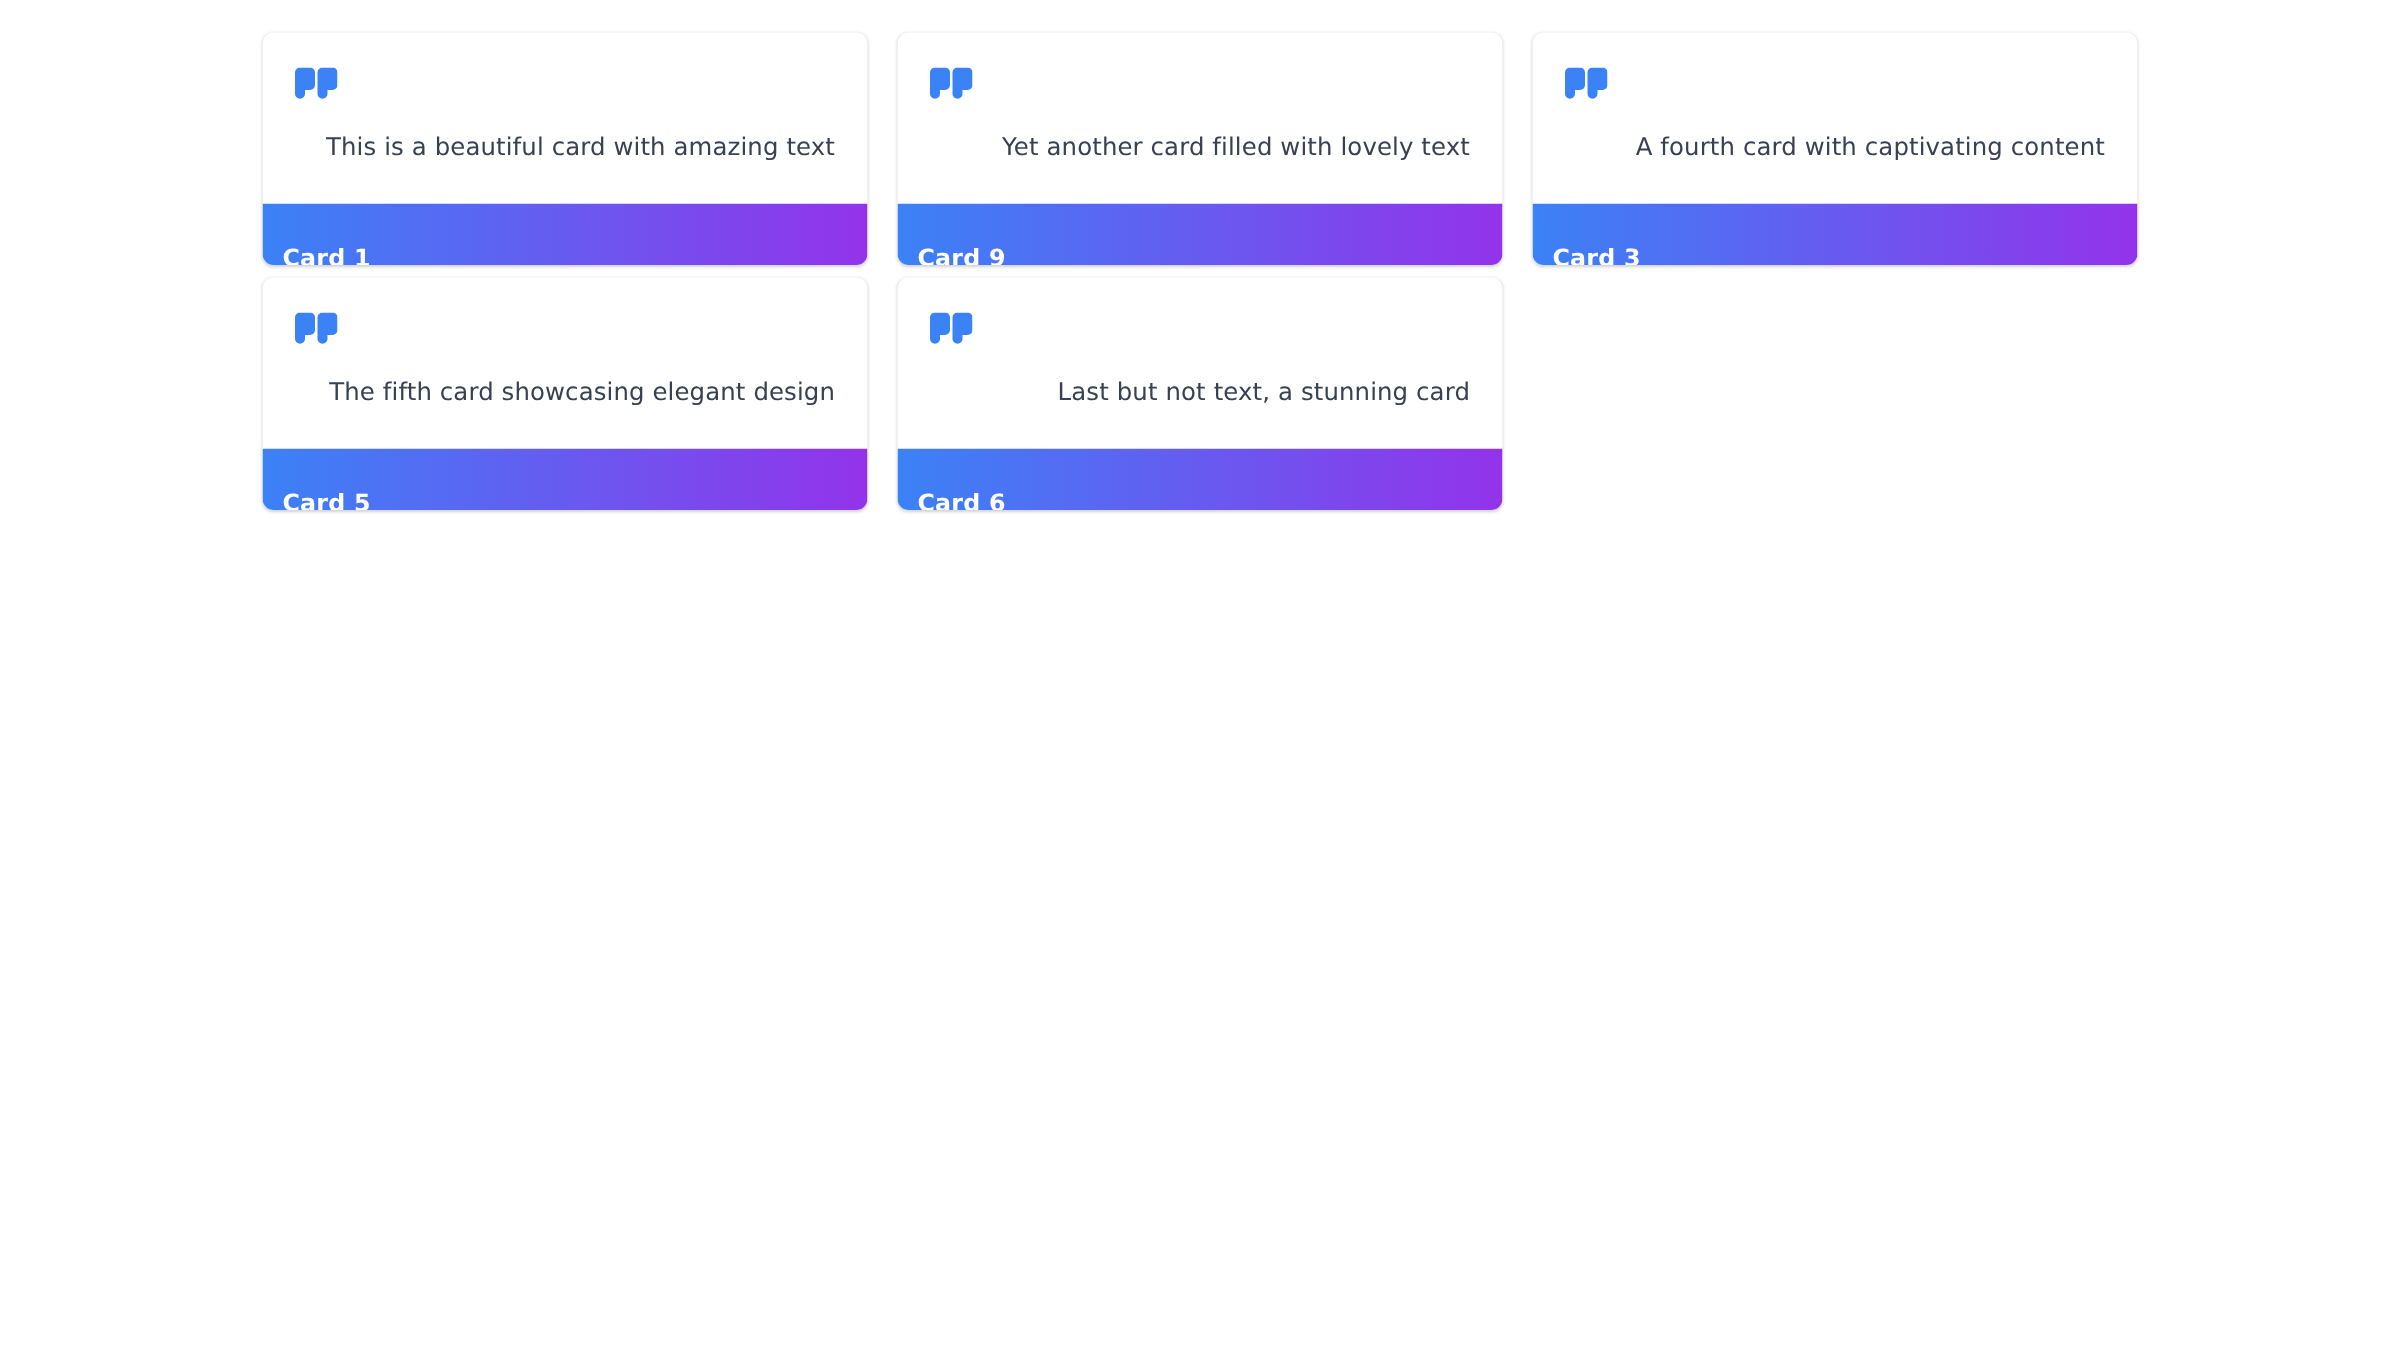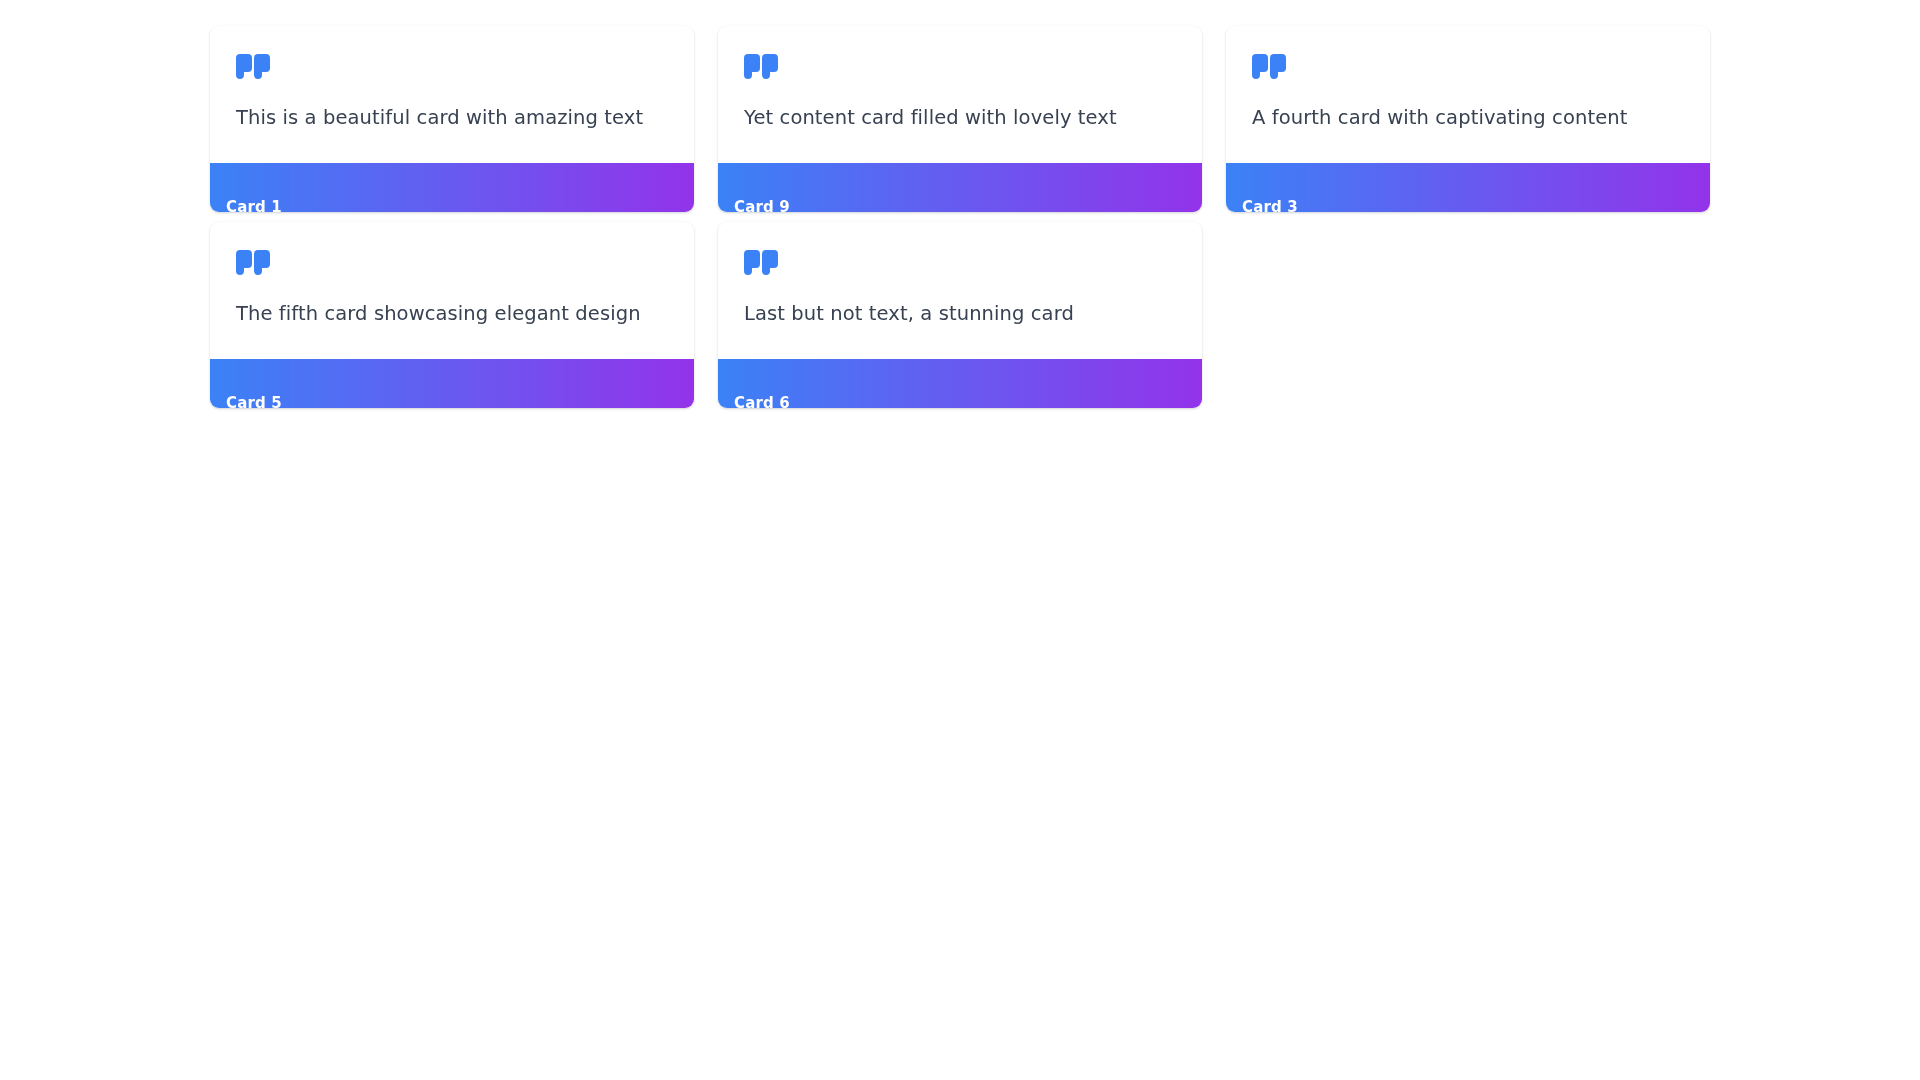--- a/index.html
+++ b/index.html
@@ -11,20 +11,21 @@
     font-family: "DejaVu Sans", "Liberation Sans", sans-serif;
     overflow: hidden;
   }
 
   #app {
     width: 1920px;
     height: 1080px;
     background: #ffffff;
     box-sizing: border-box;
     padding: 26px 210px 0 210px;
+    text-align: right;
   }
 
   .card-grid {
     display: grid;
     grid-template-columns: repeat(3, 1fr);
     column-gap: 24px;
     row-gap: 10px;
     width: 100%;
   }
 
@@ -71,21 +72,21 @@
     height: 49px;
     display: flex;
     align-items: center;
     padding: 0 16px;
     box-sizing: border-box;
     background: linear-gradient(90deg, #3b82f6 0%, #9333ea 100%);
   }
 
   .card-footer-label {
     color: #ffffff;
-    font-size: 15px;
+    font-size: 19px;
     font-weight: 700;
     letter-spacing: 0.15px;
     margin-top: 38px;
   }
 </style>
 </head>
 <body>
 
 <div id="app">
   <div class="card-grid">
@@ -107,21 +108,21 @@
 
 
     <div class="card">
       <div class="card-body">
         <span class="quote-icon">
           <svg viewBox="0 0 34 30" xmlns="http://www.w3.org/2000/svg" aria-hidden="true">
             <path fill="#3b82f6" d="M4 0h8a4 4 0 0 1 4 4v10a4 4 0 0 1-4 4H8v3a4 4 0 0 1-4 4H4a4 4 0 0 1-4-4V4a4 4 0 0 1 4-4z"></path>
             <path fill="#3b82f6" d="M22 0h8a4 4 0 0 1 4 4v10a4 4 0 0 1-4 4h-4v3a4 4 0 0 1-4 4h0a4 4 0 0 1-4-4V4a4 4 0 0 1 4-4z"></path>
           </svg>
         </span>
-        <div class="card-text">Yet content card filled with lovely text</div>
+        <div class="card-text">Yet another card filled with lovely text</div>
       </div>
       <div class="card-footer">
         <span class="card-footer-label">Card 9</span>
       </div>
     </div>
 
     <div class="card">
       <div class="card-body">
         <span class="quote-icon">
           <svg viewBox="0 0 34 30" xmlns="http://www.w3.org/2000/svg" aria-hidden="true">

